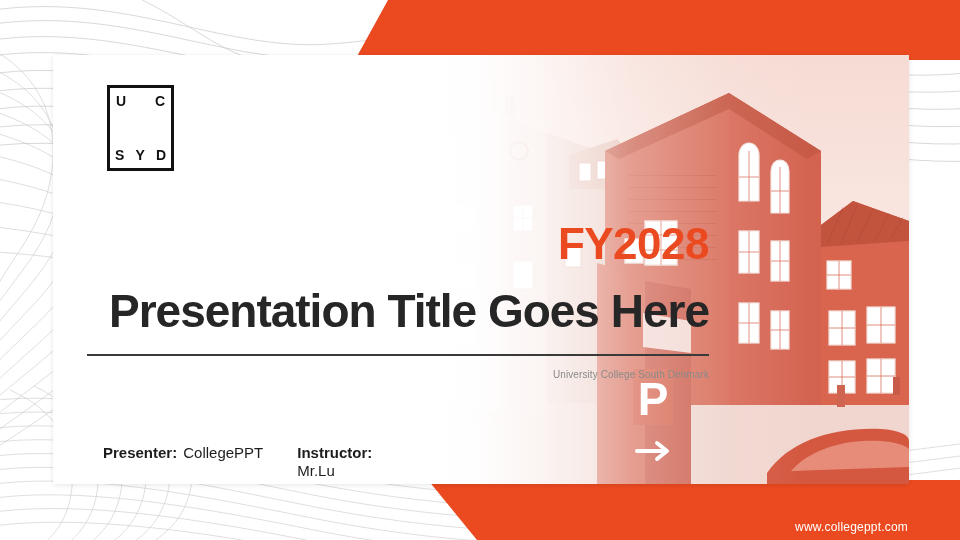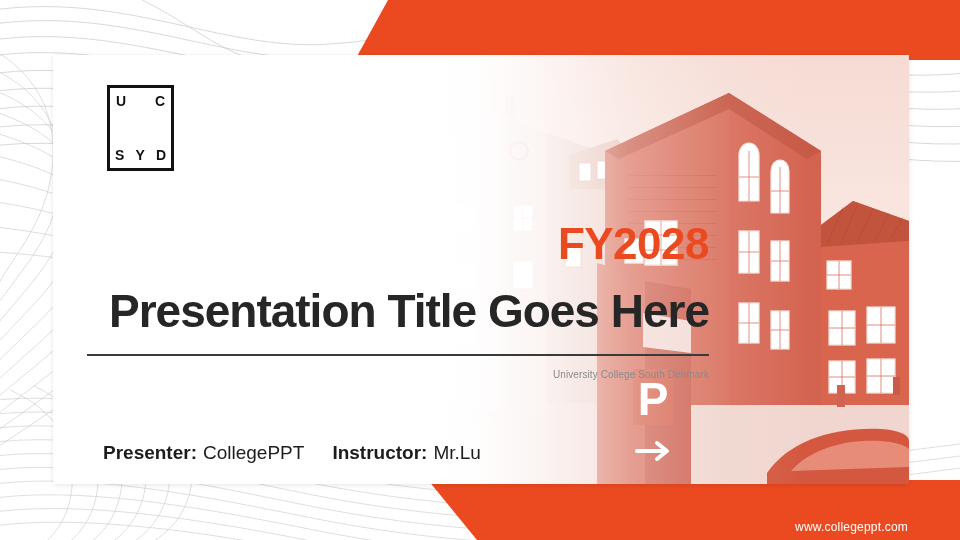--- a/index.html
+++ b/index.html
@@ -153,28 +153,28 @@
   }
 
   
   .credits {
     position: absolute;
     left: 50px;
     top: 389px;
     z-index: 6;
     display: flex;
     align-items: baseline;
-    font-size: 19px;
+    font-size: 15px;
     line-height: 18px;
     color: #1d1d1d;
     font-family: "Liberation Sans", sans-serif;
     white-space: nowrap;
   }
   .credit-group { display: flex; align-items: baseline; }
-  .credit-group + .credit-group { margin-left: 28px; }
+  .credit-group + .credit-group { margin-left: 28px; flex-direction: column; }
   .credit-label { font-weight: bold; }
   .credit-value { font-weight: normal; margin-left: 6px; }
 
   
   .footer-url {
     position: absolute;
     right: 52px;
     bottom: 5px;
     z-index: 6;
     color: #ffffff;

